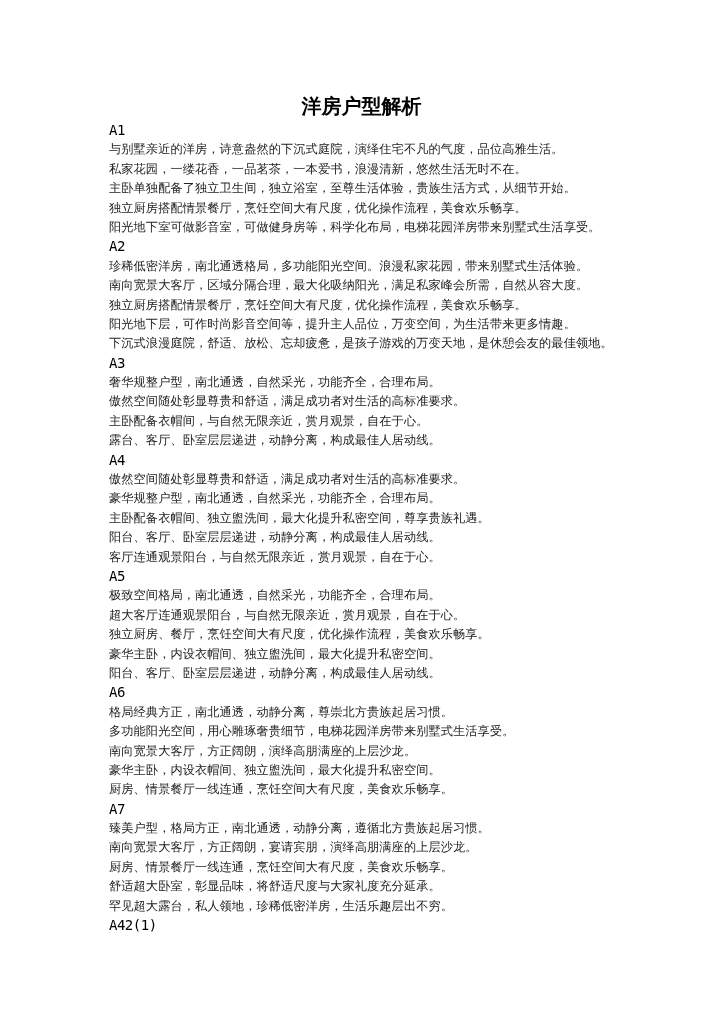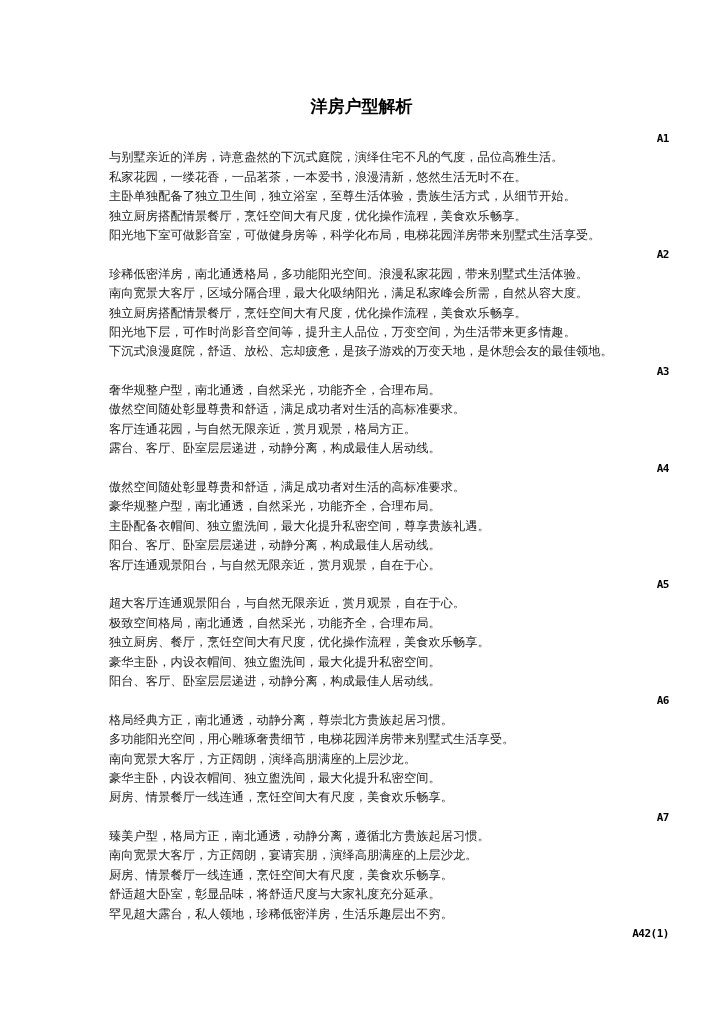--- a/index.html
+++ b/index.html
@@ -16,38 +16,37 @@
     color: #1a1a1a;
   }
   .page {
     position: absolute;
     left: 109px;
     top: 95px;
     width: 560px;
   }
   .doc-title {
     text-align: center;
-    font-size: 17px;
+    font-size: 20px;
     font-weight: bold;
     height: 22px;
     line-height: 22px;
-    margin: 0 0 12px 0;
+    margin: 0 0 4px 0;
     padding-left: 0;
     width: 505px;
     color: #000;
   }
   .section-heading {
     font-family: "DejaVu Sans Mono", "Liberation Mono", monospace;
-    font-weight: bold;
-    font-size: 11px;
+    font-weight: normal;
+    font-size: 14px;
     height: 19.4px;
     line-height: 19.4px;
     color: #000;
     letter-spacing: -0.5px;
-    text-align: right;
   }
   .line {
     font-size: 12.2px;
     height: 19.4px;
     line-height: 19.4px;
     white-space: nowrap;
     color: #222;
     letter-spacing: 0.1px;
   }
 </style>
@@ -72,37 +71,37 @@
     <div class="line">南向宽景大客厅，区域分隔合理，最大化吸纳阳光，满足私家峰会所需，自然从容大度。</div>
     <div class="line">独立厨房搭配情景餐厅，烹饪空间大有尺度，优化操作流程，美食欢乐畅享。</div>
     <div class="line">阳光地下层，可作时尚影音空间等，提升主人品位，万变空间，为生活带来更多情趣。</div>
     <div class="line">下沉式浪漫庭院，舒适、放松、忘却疲惫，是孩子游戏的万变天地，是休憩会友的最佳领地。</div>
   </div>
 
   <div>
     <div class="section-heading">A3</div>
     <div class="line">奢华规整户型，南北通透，自然采光，功能齐全，合理布局。</div>
     <div class="line">傲然空间随处彰显尊贵和舒适，满足成功者对生活的高标准要求。</div>
-    <div class="line">客厅连通花园，与自然无限亲近，赏月观景，格局方正。</div>
+    <div class="line">主卧配备衣帽间，与自然无限亲近，赏月观景，自在于心。</div>
     <div class="line">露台、客厅、卧室层层递进，动静分离，构成最佳人居动线。</div>
   </div>
 
   <div>
     <div class="section-heading">A4</div>
     <div class="line">傲然空间随处彰显尊贵和舒适，满足成功者对生活的高标准要求。</div>
     <div class="line">豪华规整户型，南北通透，自然采光，功能齐全，合理布局。</div>
     <div class="line">主卧配备衣帽间、独立盥洗间，最大化提升私密空间，尊享贵族礼遇。</div>
     <div class="line">阳台、客厅、卧室层层递进，动静分离，构成最佳人居动线。</div>
     <div class="line">客厅连通观景阳台，与自然无限亲近，赏月观景，自在于心。</div>
   </div>
 
   <div>
     <div class="section-heading">A5</div>
+    <div class="line">极致空间格局，南北通透，自然采光，功能齐全，合理布局。</div>
     <div class="line">超大客厅连通观景阳台，与自然无限亲近，赏月观景，自在于心。</div>
-    <div class="line">极致空间格局，南北通透，自然采光，功能齐全，合理布局。</div>
     <div class="line">独立厨房、餐厅，烹饪空间大有尺度，优化操作流程，美食欢乐畅享。</div>
     <div class="line">豪华主卧，内设衣帽间、独立盥洗间，最大化提升私密空间。</div>
     <div class="line">阳台、客厅、卧室层层递进，动静分离，构成最佳人居动线。</div>
   </div>
 
   <div>
     <div class="section-heading">A6</div>
     <div class="line">格局经典方正，南北通透，动静分离，尊崇北方贵族起居习惯。</div>
     <div class="line">多功能阳光空间，用心雕琢奢贵细节，电梯花园洋房带来别墅式生活享受。</div>
     <div class="line">南向宽景大客厅，方正阔朗，演绎高朋满座的上层沙龙。</div>

